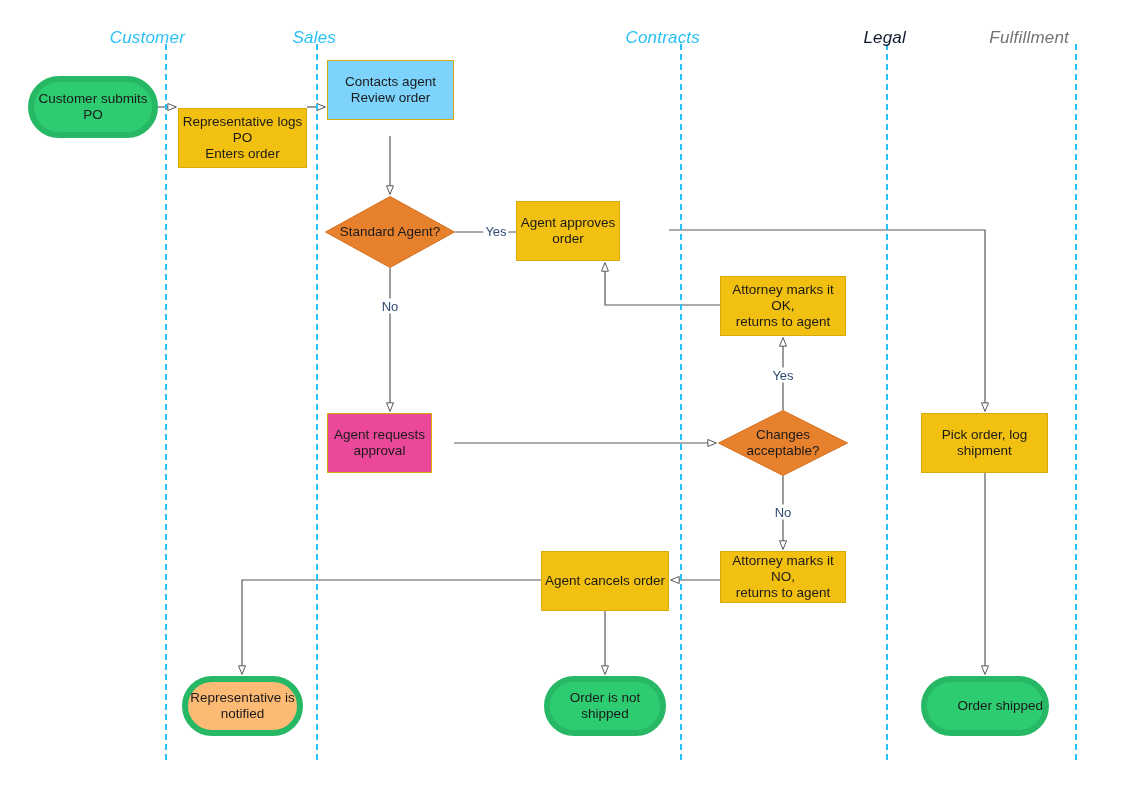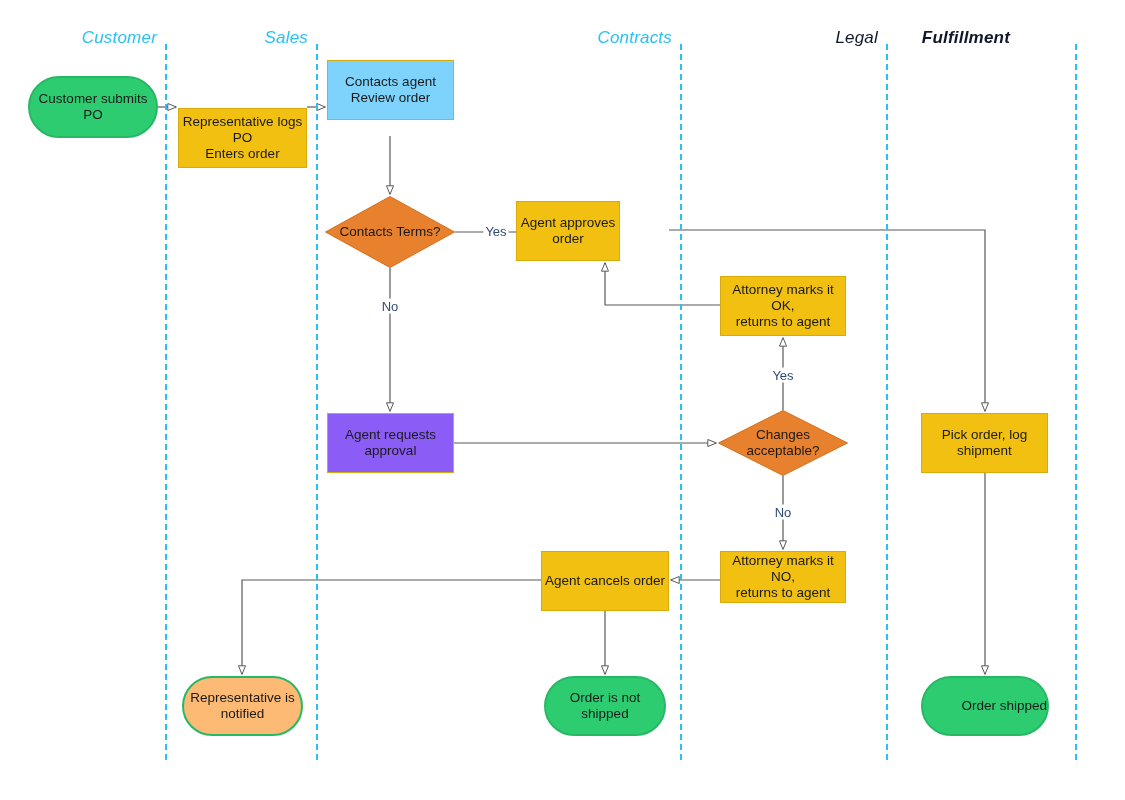--- a/index.html
+++ b/index.html
@@ -37,20 +37,21 @@
   .lane-title {
     position: absolute;
     font-style: italic;
     font-size: 17px;
     color: #29C0F5;
     white-space: nowrap;
     text-align: center;
     transform: translateX(-100%);
     top: 28px;
     letter-spacing: 0.2px;
+    margin-left: 28px;
   }
   
   .node {
     position: absolute;
     box-sizing: border-box;
     display: flex;
     align-items: center;
     justify-content: center;
     text-align: center;
     color: #1a1a1a;
@@ -58,21 +59,21 @@
     line-height: 16px;
     white-space: pre-line;
     z-index: 2;
   }
   .node.process {
     background: #F2C010;
     border: 1px solid #D8AB0B;
   }
   .node.terminator {
     background: #2ECC71;
-    border: 2px solid #0c4a6e;
+    border: 6px solid #0c4a6e;
     border-radius: 9999px;
   }
   .node.decision {
     background: transparent;
     border: none;
   }
   .diamond-shape {
     position: absolute;
     left: 0;
     top: 0;
@@ -129,38 +130,38 @@
   <div id="lanes-layer">
       <div class="lane-divider" style="left: 165px; border-left-color: rgb(41, 192, 245);"></div>
       <div class="lane-title" style="left: 157px; color: rgb(41, 192, 245);">Customer</div>
       <div class="lane-divider" style="left: 316px; border-left-color: rgb(41, 192, 245);"></div>
       <div class="lane-title" style="left: 308px; color: rgb(41, 192, 245);">Sales</div>
       <div class="lane-divider" style="left: 680px; border-left-color: rgb(41, 192, 245);"></div>
       <div class="lane-title" style="left: 672px; color: rgb(41, 192, 245);">Contracts</div>
       <div class="lane-divider" style="left: 886px; border-left-color: rgb(41, 192, 245);"></div>
       <div class="lane-title" style="left: 878px; color: #0f172a;">Legal</div>
       <div class="lane-divider" style="left: 1075px; border-left-color: rgb(41, 192, 245);"></div>
-      <div class="lane-title" style="left: 1010px; color: #0f172a; font-weight: bold;">Fulfillment</div>
+      <div class="lane-title" style="left: 1041px; color: #737373;">Fulfillment</div>
     </div>
   <div id="nodes-layer">
       <div class="node terminator" style="left: 28px; top: 76px; width: 130px; height: 62px; color: rgb(26, 26, 26); background: rgb(46, 204, 113); border-color: rgb(39, 184, 101);"><span>Customer submits
 PO</span></div>
       <div class="node process" style="left: 178px; top: 76px; width: 129px; height: 60px; color: rgb(26, 26, 26); background: rgb(242, 192, 16); border-color: rgb(216, 171, 11); margin-top: 32px;"><span>Representative logs
 PO
 Enters order</span></div>
       <div class="node process" style="left: 327px; top: 60px; width: 127px; height: 60px; color: rgb(26, 26, 26); background: #7dd3fc; border-color: rgb(216, 171, 11);"><span>Contacts agent
 Review order</span></div>
       <div class="node decision" style="left: 325px; top: 196px; width: 130px; height: 72px; color: rgb(26, 26, 26);"><svg class="diamond-shape" viewBox="0 0 130 72" preserveAspectRatio="none">
           <polygon points="65,0.5 129.5,36 65,71.5 0.5,36" fill="#E8812E" stroke="#D2701F" stroke-width="1"></polygon>
-        </svg><span class="diamond-label">Contacts Terms?</span></div>
+        </svg><span class="diamond-label">Standard Agent?</span></div>
       <div class="node process" style="left: 516px; top: 201px; width: 104px; height: 60px; color: rgb(26, 26, 26); background: rgb(242, 192, 16); border-color: rgb(216, 171, 11);"><span>Agent approves
 order</span></div>
       <div class="node process" style="left: 720px; top: 276px; width: 126px; height: 60px; color: rgb(26, 26, 26); background: rgb(242, 192, 16); border-color: rgb(216, 171, 11);"><span>Attorney marks it OK,
 returns to agent</span></div>
-      <div class="node process" style="left: 327px; top: 413px; width: 127px; height: 60px; color: rgb(26, 26, 26); background: #8b5cf6; border-color: rgb(216, 171, 11);"><span>Agent requests
+      <div class="node process" style="left: 327px; top: 413px; width: 105px; height: 60px; color: rgb(26, 26, 26); background: #ec4899; border-color: rgb(216, 171, 11);"><span>Agent requests
 approval</span></div>
       <div class="node decision" style="left: 718px; top: 410px; width: 130px; height: 66px; color: rgb(26, 26, 26);"><svg class="diamond-shape" viewBox="0 0 130 66" preserveAspectRatio="none">
           <polygon points="65,0.5 129.5,33 65,65.5 0.5,33" fill="#E8812E" stroke="#D2701F" stroke-width="1"></polygon>
         </svg><span class="diamond-label">Changes
 acceptable?</span></div>
       <div class="node process" style="left: 921px; top: 413px; width: 127px; height: 60px; color: rgb(26, 26, 26); background: rgb(242, 192, 16); border-color: rgb(216, 171, 11);"><span>Pick order, log
 shipment</span></div>
       <div class="node process" style="left: 720px; top: 551px; width: 126px; height: 52px; color: rgb(26, 26, 26); background: rgb(242, 192, 16); border-color: rgb(216, 171, 11);"><span>Attorney marks it NO,
 returns to agent</span></div>
       <div class="node process" style="left: 541px; top: 551px; width: 128px; height: 60px; color: rgb(26, 26, 26); background: rgb(242, 192, 16); border-color: rgb(216, 171, 11);"><span>Agent cancels order</span></div>

